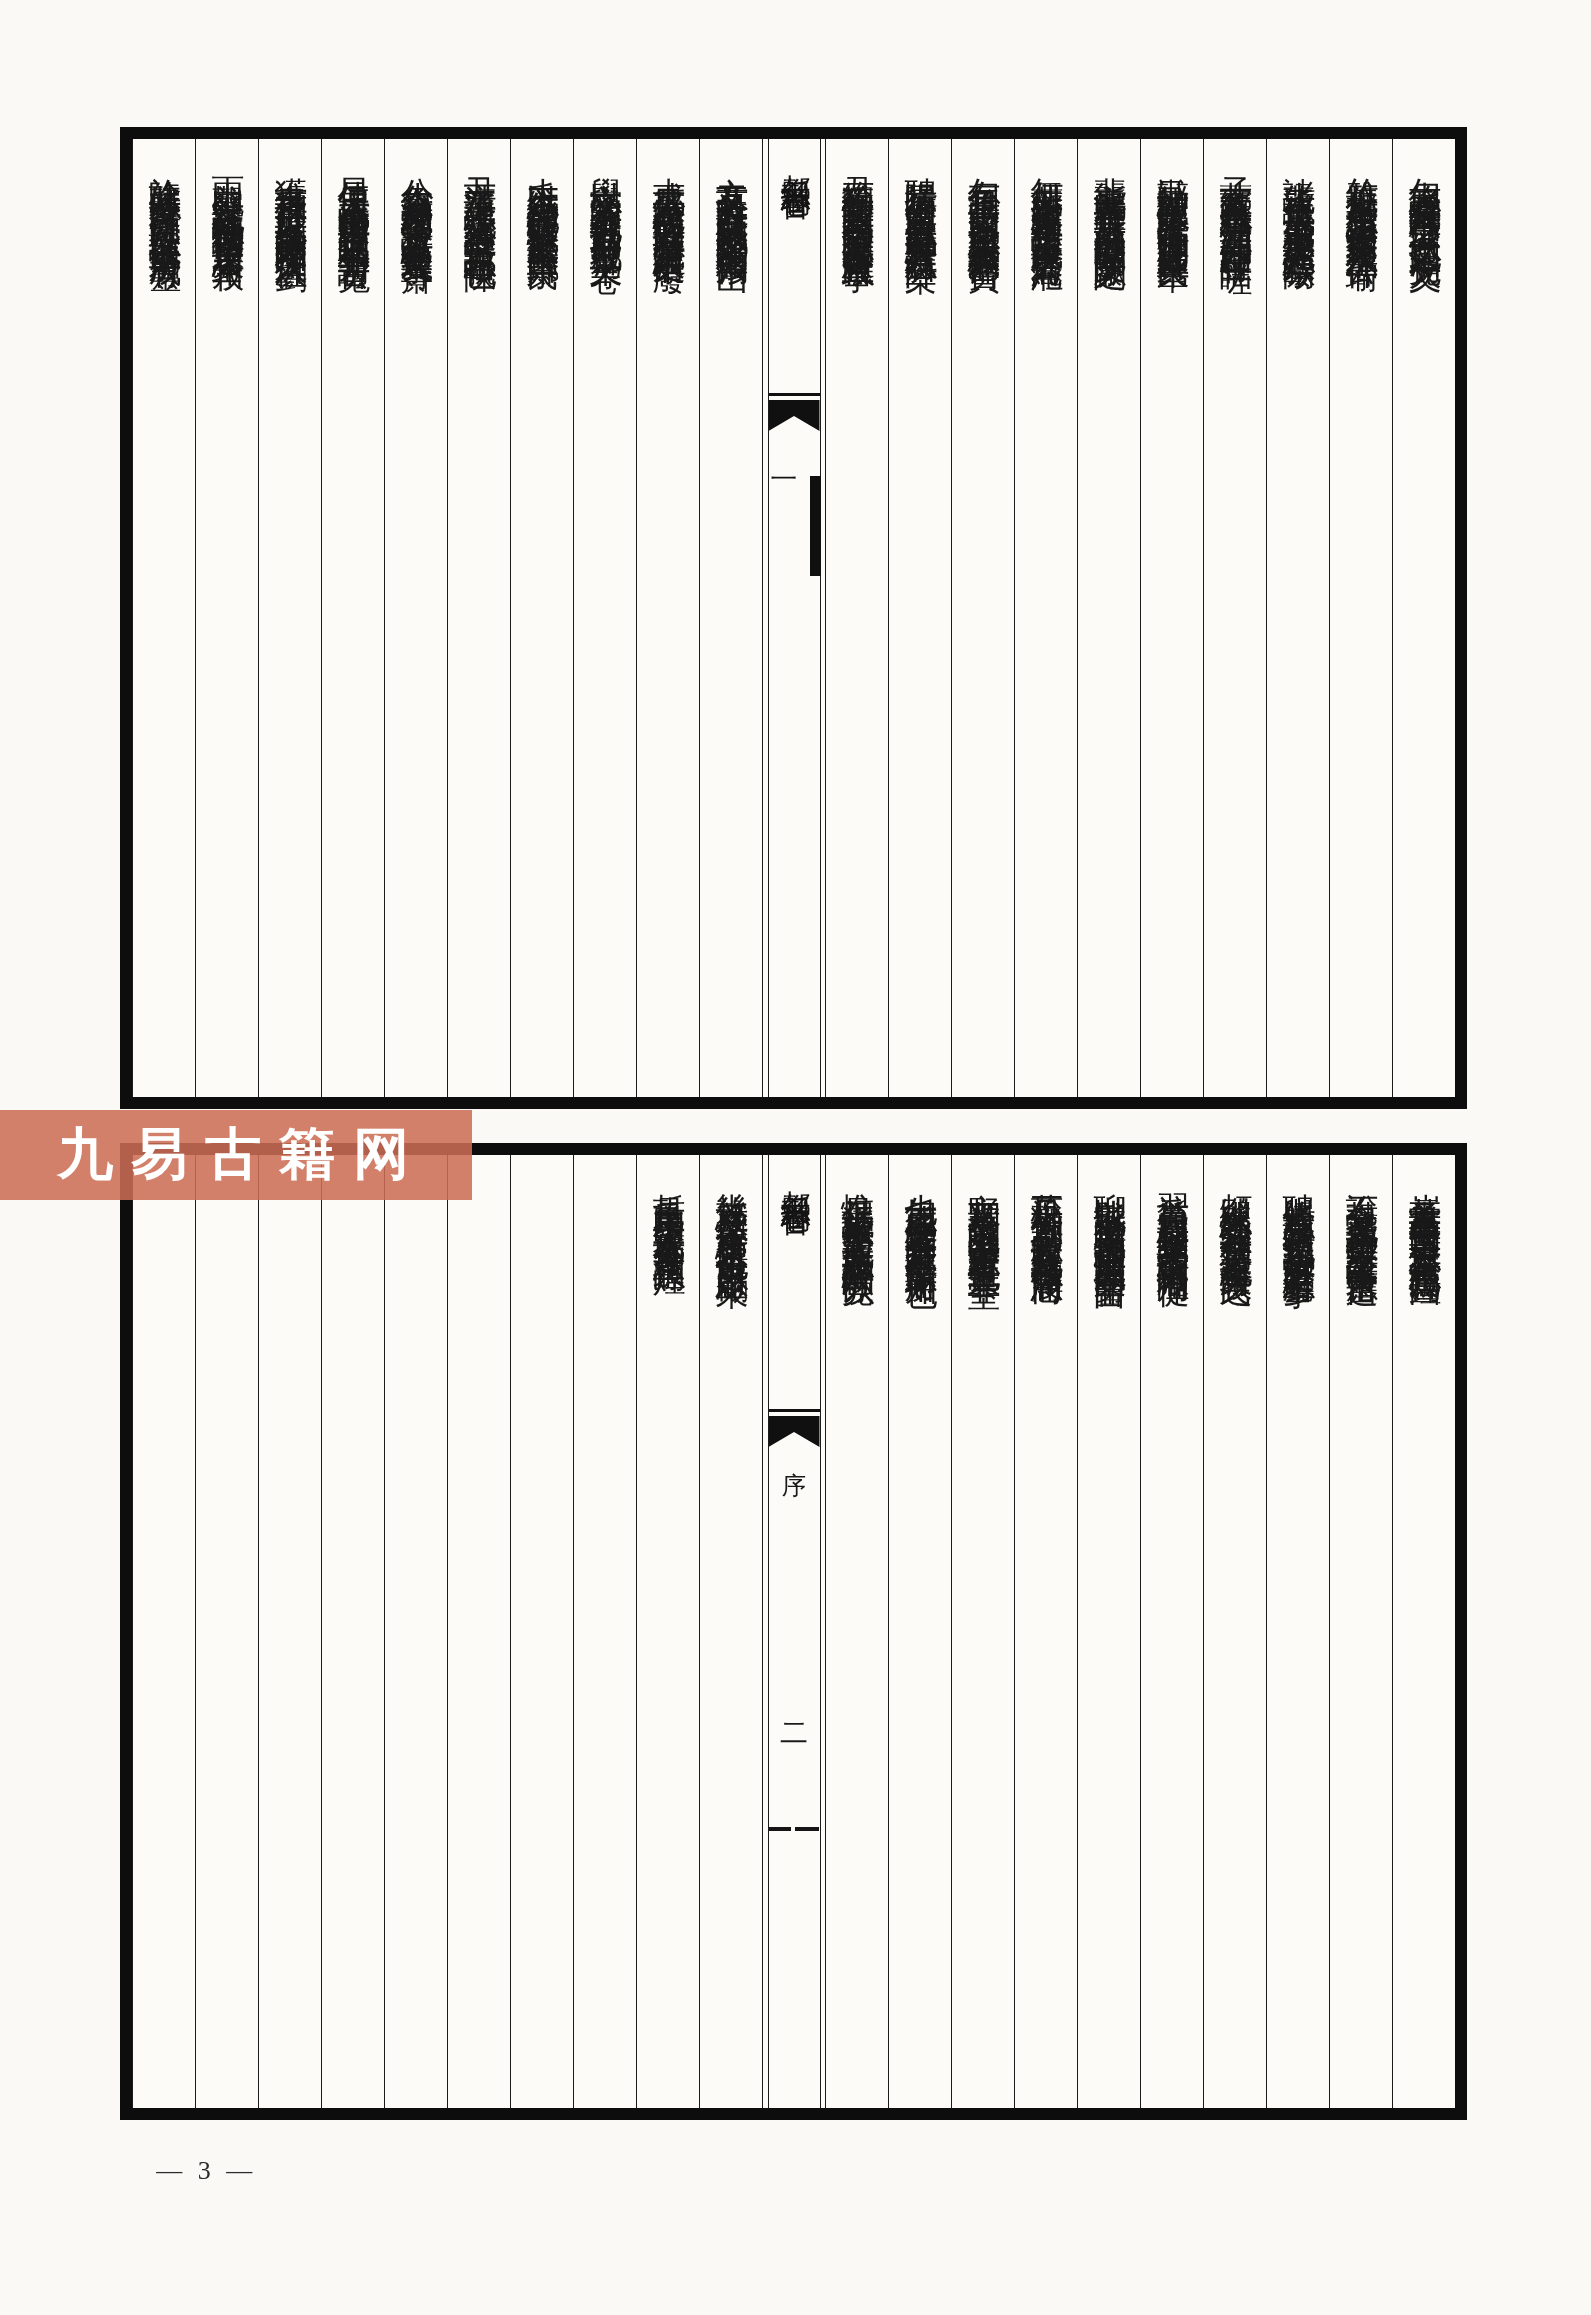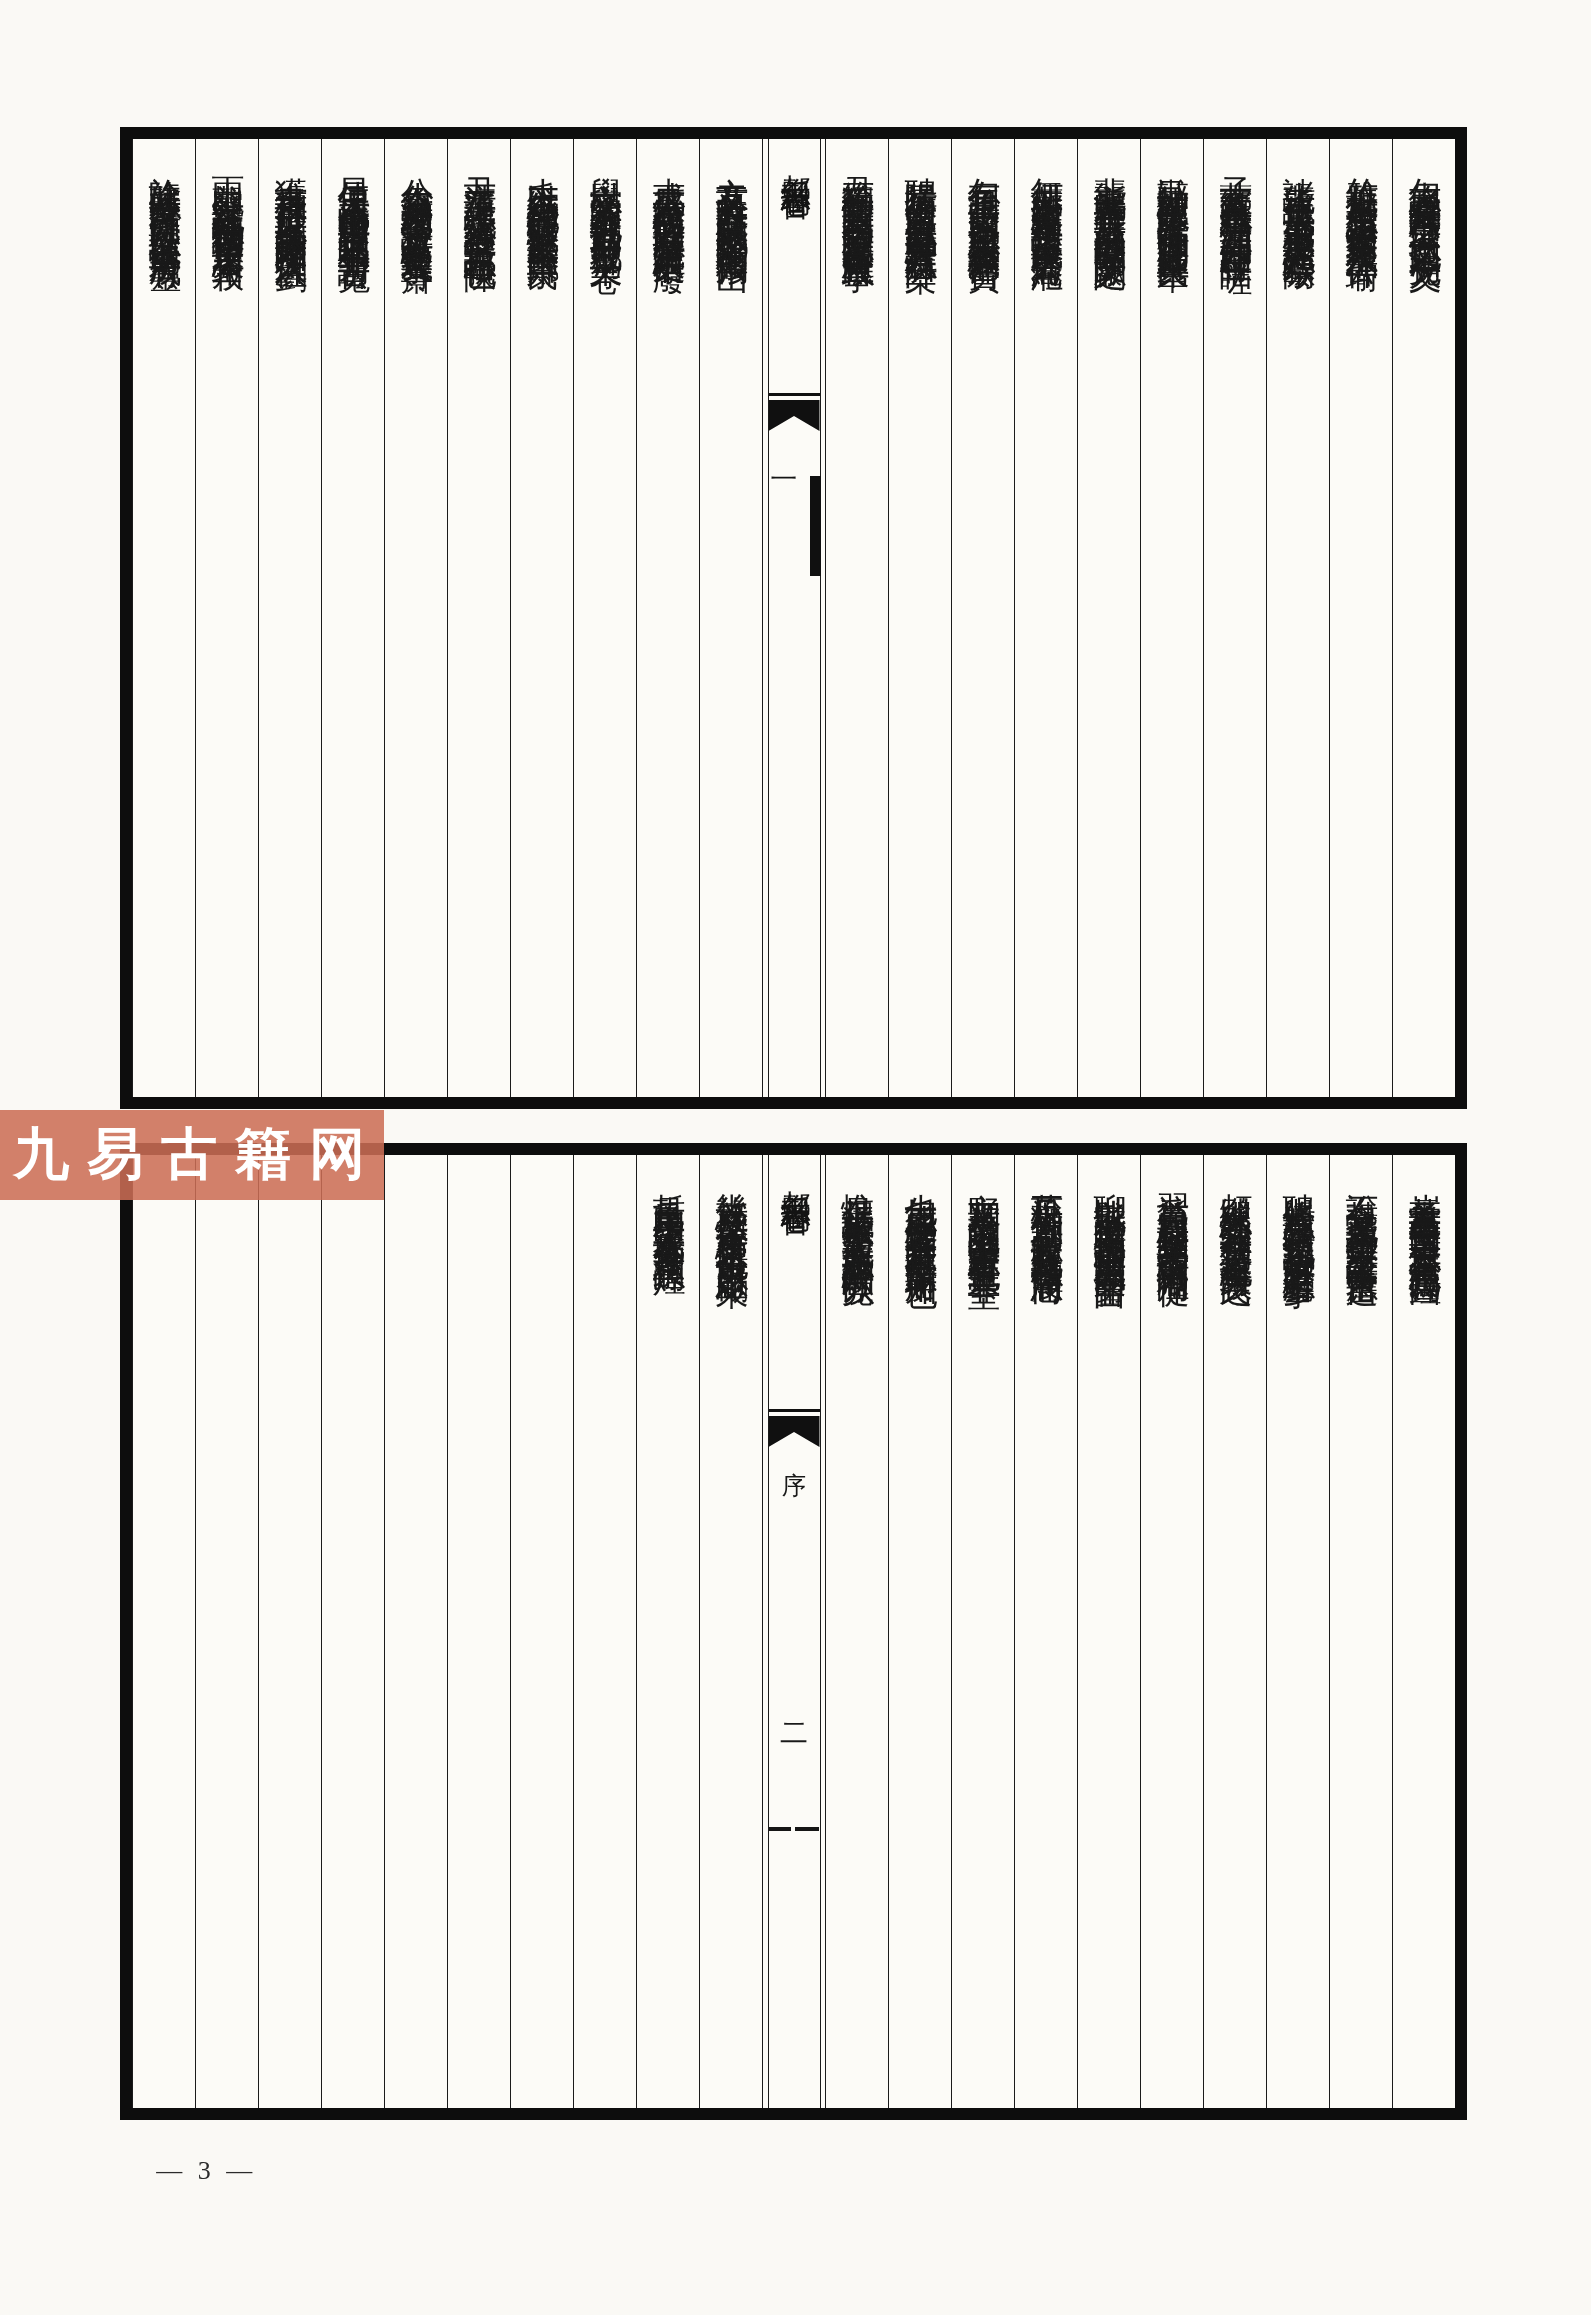--- a/index.html
+++ b/index.html
@@ -53,21 +53,21 @@
     font-size:24.4px;color:#191919;
   }
   .folio-number{
     position:absolute;left:0;right:0;top:559px;text-align:center;
     font-size:28px;color:#191919;
   }
   .tick-pair{position:absolute;left:0;right:0;top:672px;height:3.6px;}
   .tick-pair .t1{position:absolute;left:0.9px;width:42%;height:3.6px;background:#151515;}
   .tick-pair .t2{position:absolute;right:0.9px;width:46%;height:3.6px;background:#151515;}
   #watermark{
-    position:absolute;left:0;top:1110px;width:384px;height:90px;z-index:5;
+    position:absolute;left:0;top:1110px;width:472px;height:90px;z-index:5;
     background:rgba(203,109,85,0.87);
     display:flex;align-items:center;justify-content:center;
   }
   #watermark .wm-text{
     color:#ffffff;font-weight:bold;font-size:56px;letter-spacing:18px;
     font-family:"Liberation Sans","DejaVu Sans",sans-serif;
     white-space:nowrap;padding-left:12.7px;
   }
   #page-number{
     position:absolute;left:134px;top:2156px;width:145px;text-align:center;

